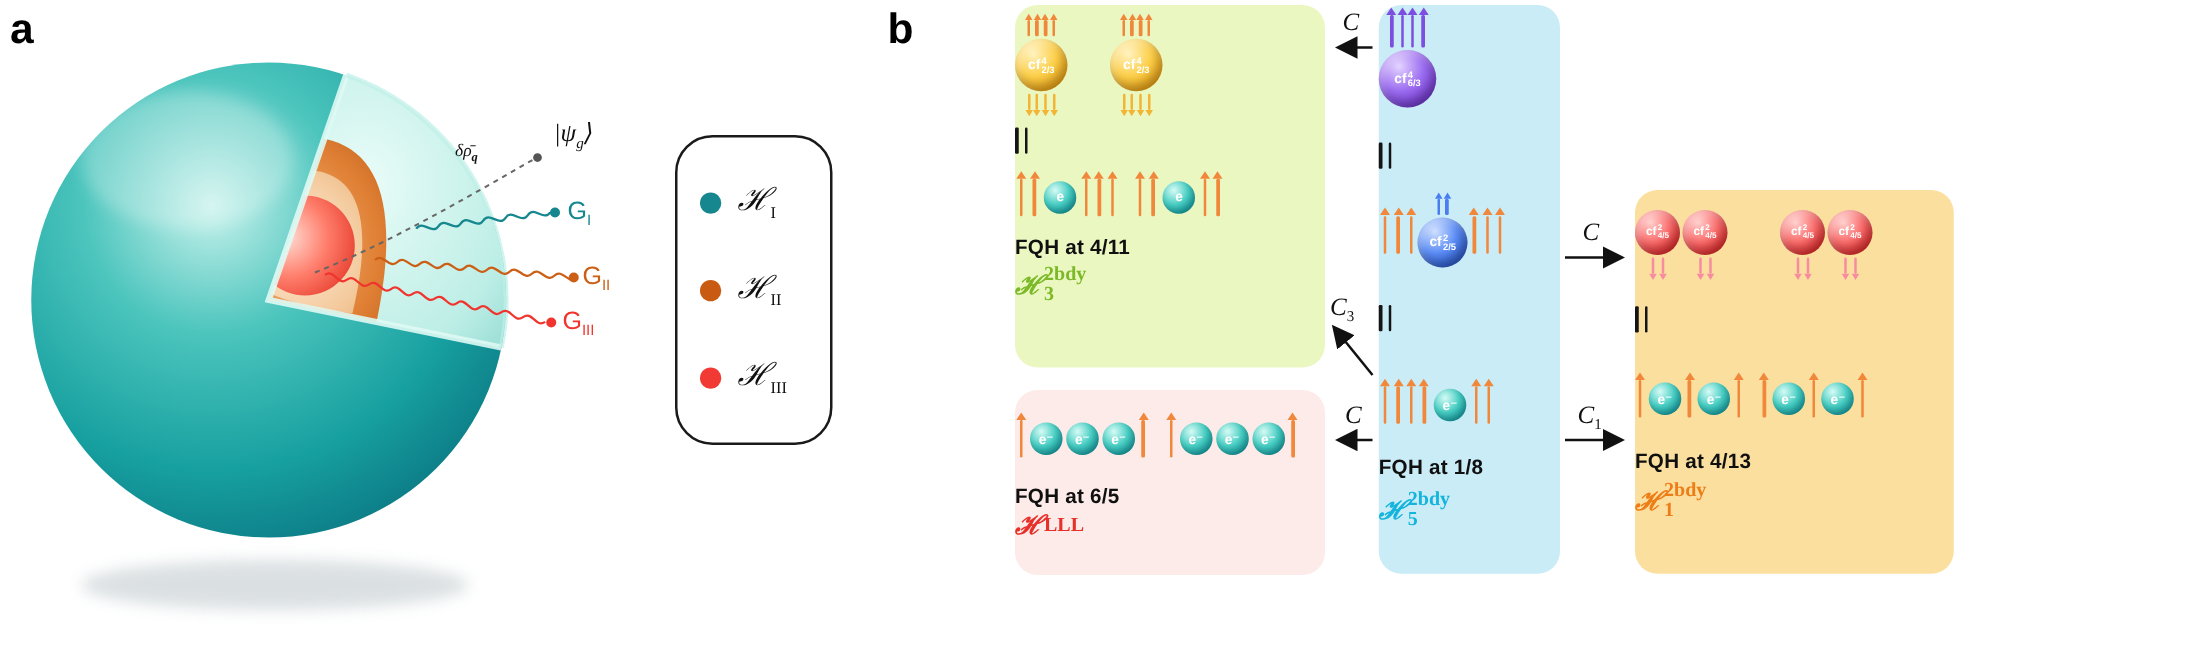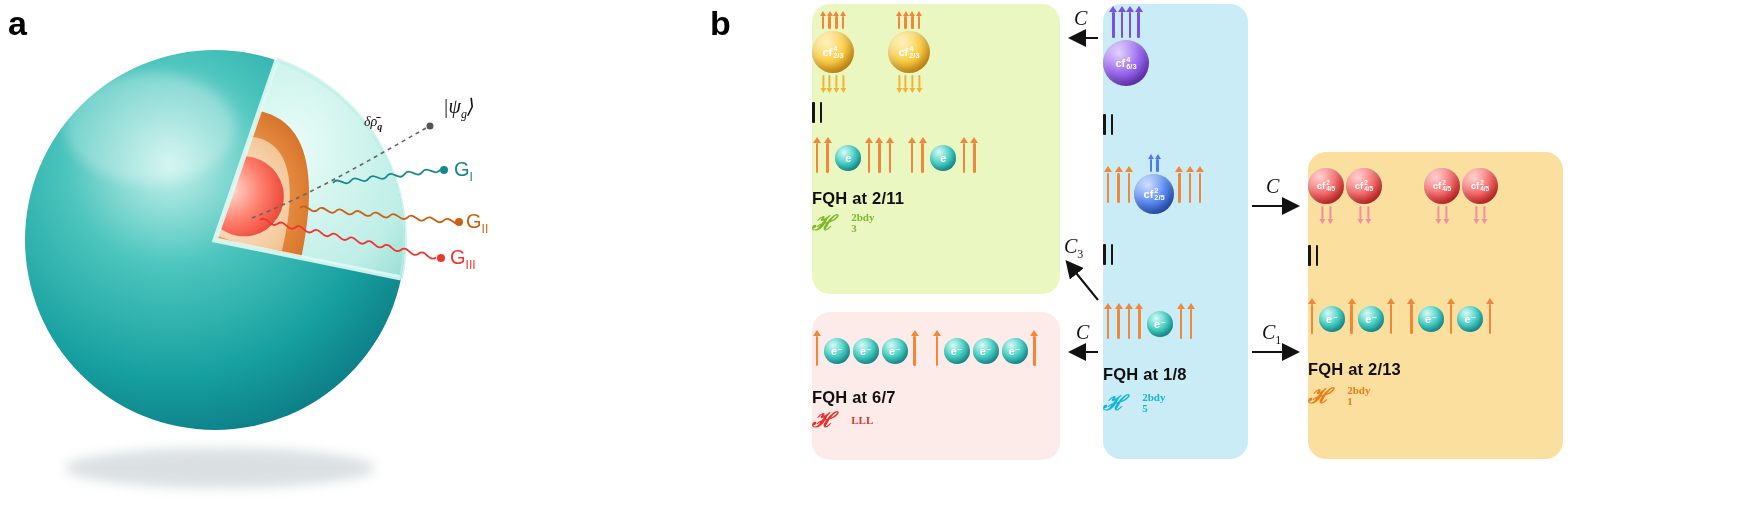--- a/index.html
+++ b/index.html
@@ -75,21 +75,21 @@
   .sph-red .stack{font-size:6.5px;}
   .cf-unit{display:flex;flex-direction:column;align-items:center;}
   .cf-pair{display:flex;align-items:flex-start;justify-content:center;}
 
   .equiv{display:flex;gap:5px;}
   .equiv i{display:block;width:2.6px;height:21px;background:#151515;border-radius:1px;}
 
   .fqh{font-size:16.5px;font-weight:bold;color:#101010;letter-spacing:.2px;}
   .hlabel{font-family:"Liberation Serif","DejaVu Serif",serif;font-style:italic;font-weight:bold;
      font-size:21px;display:flex;align-items:center;line-height:1;}
-  .hlabel .stack{font-size:11px;font-style:normal;font-weight:bold;margin-left:17px;}
+  .hlabel .stack{font-size:16px;font-style:normal;font-weight:bold;margin-left:1px;}
   .hl-green{color:#7cb928;}
   .hl-cyan{color:#14b4dc;}
   .hl-red{color:#e8302a;}
   .hl-orange{color:#ed7d17;}
 
   .clabel{position:absolute;font-family:"Liberation Serif","DejaVu Serif",serif;font-size:20px;color:#111;line-height:1;}
   .clabel i{font-style:italic;}
   .clabel sub{font-size:12px;}
   .overlay{position:absolute;left:0;top:0;pointer-events:none;}
   .midrow{display:flex;align-items:center;justify-content:center;}
@@ -172,20 +172,34 @@
     <circle cx="441" cy="258" r="4" fill="#f0352e"></circle>
   </svg>
 
   <span class="psi math"><span>|ψ</span><sub>g</sub><span>⟩</span></span>
   <span class="drho math"><span>δρ̄</span><sub>q</sub></span>
 
   <span class="glabel g1"><span>G</span><sub>I</sub></span>
   <span class="glabel g2"><span>G</span><sub>II</sub></span>
   <span class="glabel g3"><span>G</span><sub>III</sub></span>
 
+  <div class="legend">
+    <div class="legend-item">
+      <span class="legend-dot" style="background: rgb(22, 135, 143);"></span>
+      <span class="legend-lab"><span>ℋ</span><sub>I</sub></span>
+    </div>
+    <div class="legend-item">
+      <span class="legend-dot" style="background: rgb(200, 90, 18);"></span>
+      <span class="legend-lab"><span>ℋ</span><sub>II</sub></span>
+    </div>
+    <div class="legend-item">
+      <span class="legend-dot" style="background: rgb(242, 58, 52);"></span>
+      <span class="legend-lab"><span>ℋ</span><sub>III</sub></span>
+    </div>
+  </div>
 
   <span class="panel-label" style="left:710px;top:6px;">b</span>
 
   <div class="box box-green" style="padding-top:12px;">
     <div class="cf-pair" style="gap:34px;">
       <div class="cf-unit">
         <span class="minirow">
             <span class="arr small c-orange"></span>
             <span class="arr small c-orange"></span>
             <span class="arr small c-orange"></span>
@@ -242,21 +256,21 @@
         <span class="arr c-orange"></span>
         <span class="arr c-orange"></span>
         <span class="arr c-orange"></span>
         <span class="rgap"></span>
         <span class="arr c-orange"></span>
         <span class="arr c-orange"></span>
         <span class="e-sphere">e</span>
         <span class="arr c-orange"></span>
         <span class="arr c-orange"></span>
       </div>
-    <div class="fqh" style="margin-top:16px;">FQH at 2/11</div>
+    <div class="fqh" style="margin-top:16px;">FQH at 4/11</div>
     <div class="hlabel hl-green" style="margin-top:4px;">
       <span>ℋ</span>
         <span class="stack">
           <span class="st-sup">2bdy</span>
           <span class="st-sub">3</span>
         </span>
     </div>
   </div>
 
   <div class="box box-blue" style="padding-top:8px;">
@@ -338,21 +352,21 @@
         <span class="e-sphere">e⁻</span>
         <span class="e-sphere">e⁻</span>
         <span class="arr c-orange"></span>
         <span class="rgap"></span>
         <span class="arr c-orange"></span>
         <span class="e-sphere">e⁻</span>
         <span class="e-sphere">e⁻</span>
         <span class="e-sphere">e⁻</span>
         <span class="arr c-orange"></span>
       </div>
-    <div class="fqh" style="margin-top:22px;">FQH at 6/7</div>
+    <div class="fqh" style="margin-top:22px;">FQH at 6/5</div>
     <div class="hlabel hl-red" style="margin-top:3px;">
       <span>ℋ</span>
         <span class="stack">
           <span class="st-sup"></span>
           <span class="st-sub">LLL</span>
         </span>
     </div>
   </div>
 
   <div class="box box-orange" style="padding-top:14px;">
@@ -432,21 +446,21 @@
         <span class="arr c-orange"></span>
         <span class="e-sphere">e⁻</span>
         <span class="arr c-orange"></span>
         <span class="rgap"></span>
         <span class="arr c-orange"></span>
         <span class="e-sphere">e⁻</span>
         <span class="arr c-orange"></span>
         <span class="e-sphere">e⁻</span>
         <span class="arr c-orange"></span>
       </div>
-    <div class="fqh" style="margin-top:26px;">FQH at 2/13</div>
+    <div class="fqh" style="margin-top:26px;">FQH at 4/13</div>
     <div class="hlabel hl-orange" style="margin-top:6px;">
       <span>ℋ</span>
         <span class="stack">
           <span class="st-sup">2bdy</span>
           <span class="st-sub">1</span>
         </span>
     </div>
   </div>
 
   <svg class="overlay" width="1750" height="516" viewBox="0 0 1750 516">

